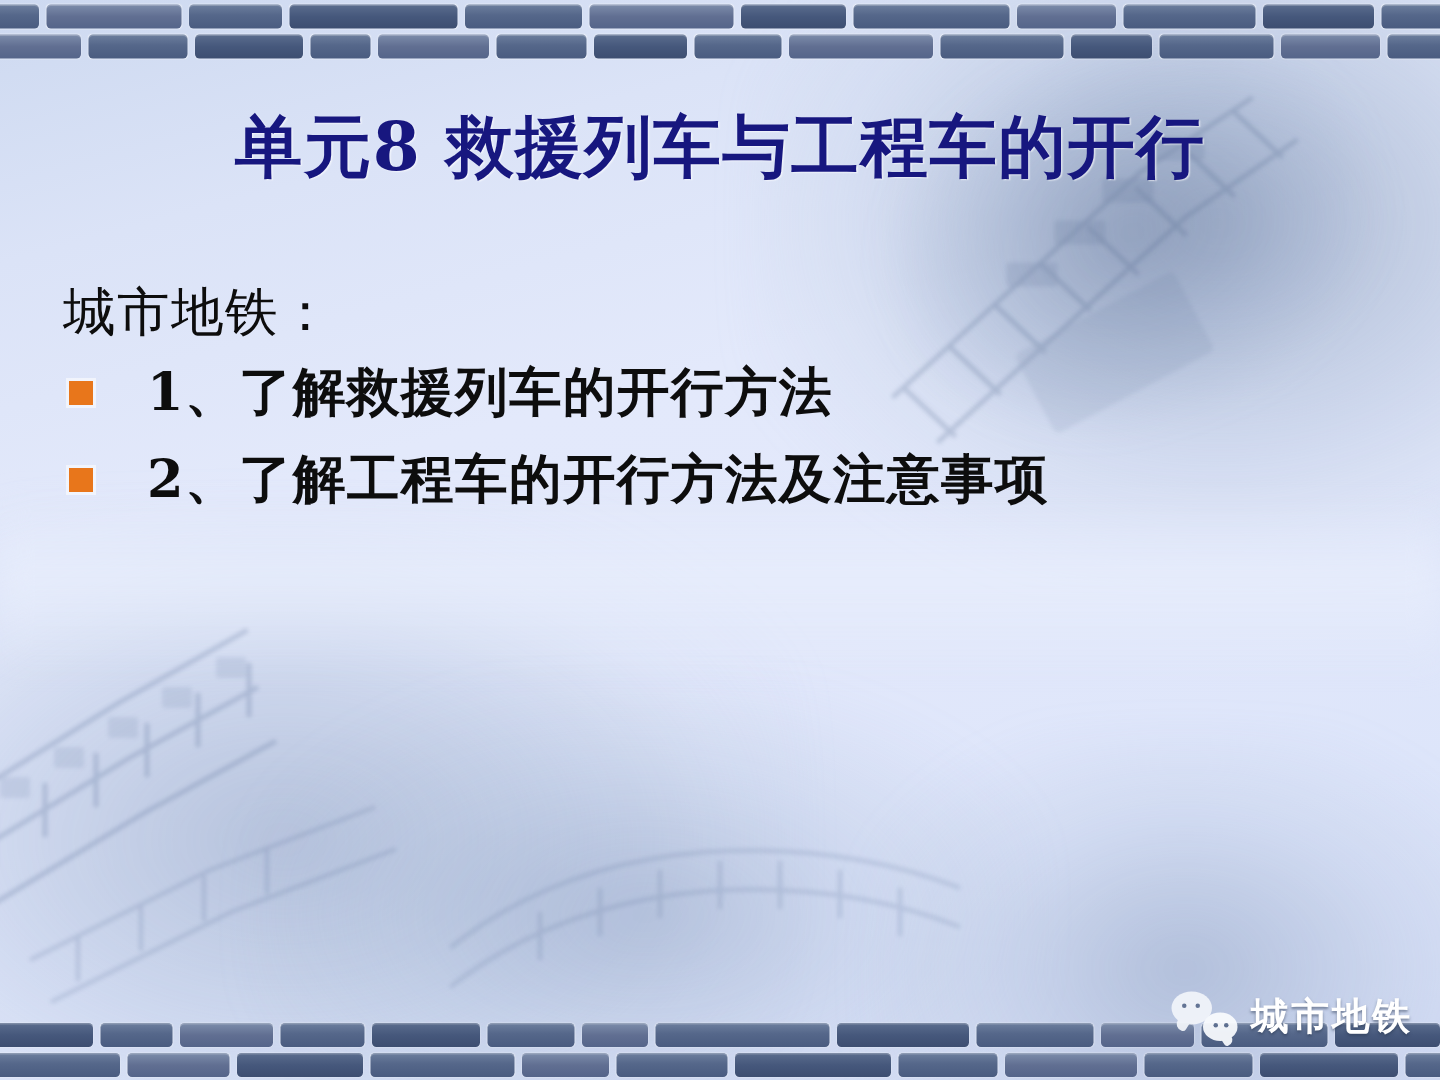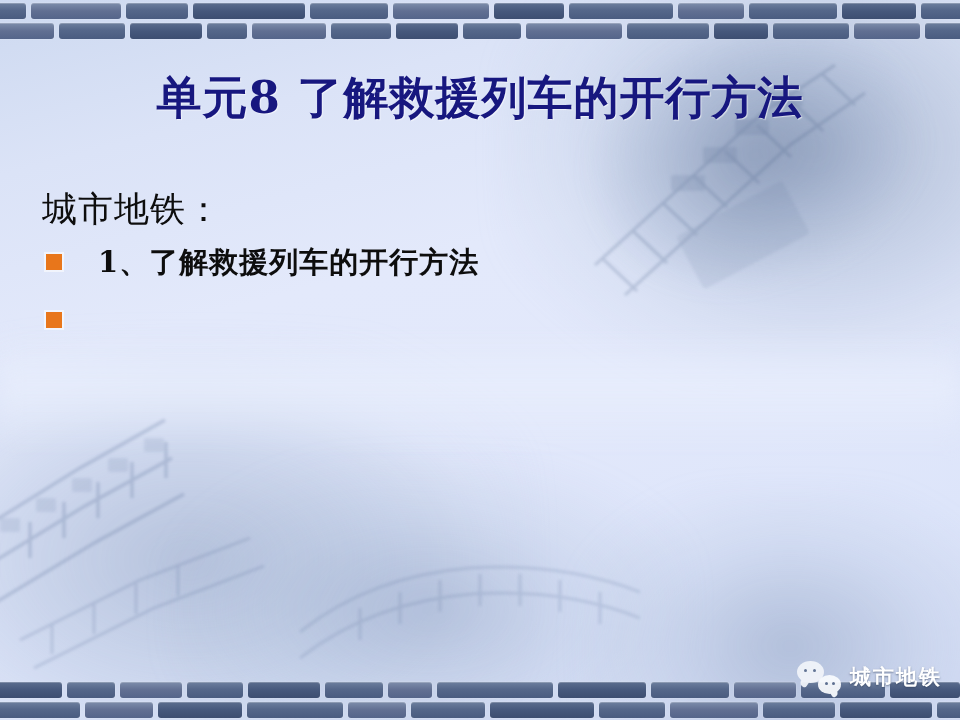--- a/index.html
+++ b/index.html
@@ -165,21 +165,21 @@
   .bullet-marker {
     flex: none;
     width: 16px;
     height: 16px;
     margin-left: 4px;
     margin-right: 36px;
     background: #e8761b;
     box-shadow: 0 0 0 2px rgba(255,255,255,0.55);
   }
   .bullet-text {
-    font-size: 29px;
+    font-size: 35px;
     line-height: 44px;
     letter-spacing: 1px;
     white-space: nowrap;
     font-weight: 600;
   }
   .hours-line {
     font-size: 35px;
     line-height: 52px;
     letter-spacing: 1px;
     white-space: nowrap;
@@ -237,21 +237,21 @@
     border-radius: 2px 2px 6px 2px;
   }
   .wechat-icon .dot {
     position: absolute;
     width: 3px; height: 3px;
     background: #5d6f90;
     border-radius: 50%;
   }
   .watermark-text {
     font-family: Liberation Serif, serif;
-    font-size: 21px;
+    font-size: 25px;
     font-weight: bold;
     color: #ffffff;
     letter-spacing: 2px;
     text-shadow: 0 1px 2px rgba(40,55,80,0.55);
     white-space: nowrap;
   }
 </style>
 </head>
 <body>
 
@@ -358,33 +358,34 @@
         <div class="brick" style="width:58px"></div>
       <div class="brick lt" style="width:96px"></div>
         <div class="brick" style="width:82px"></div>
       <div class="brick dk" style="width:54px"></div>
         <div class="brick" style="width:76px"></div>
       <div class="brick lt" style="width:66px"></div>
         <div class="brick" style="width:58px"></div>
     </div>
   </div>
 
-  <div class="title">单元8  了解救援列车的开行方法</div>
+  <div class="title">单元8  救援列车与工程车的开行</div>
 
   <div class="body-block">
 
     <div class="goal-heading">城市地铁：</div>
 
     <div class="bullet-row">
       <span class="bullet-marker"></span>
       <span class="bullet-text">1、了解救援列车的开行方法</span>
     </div>
 
     <div class="bullet-row">
       <span class="bullet-marker"></span>
+      <span class="bullet-text">2、了解工程车的开行方法及注意事项</span>
     </div>
 
   </div>
 
   <div class="brick-band bottom">
     <div class="brick-row" style="top:2px;">
       <div class="brick dk" style="width:92px"></div>
         <div class="brick" style="width:48px"></div>
       <div class="brick lt" style="width:62px"></div>
         <div class="brick" style="width:56px"></div>

